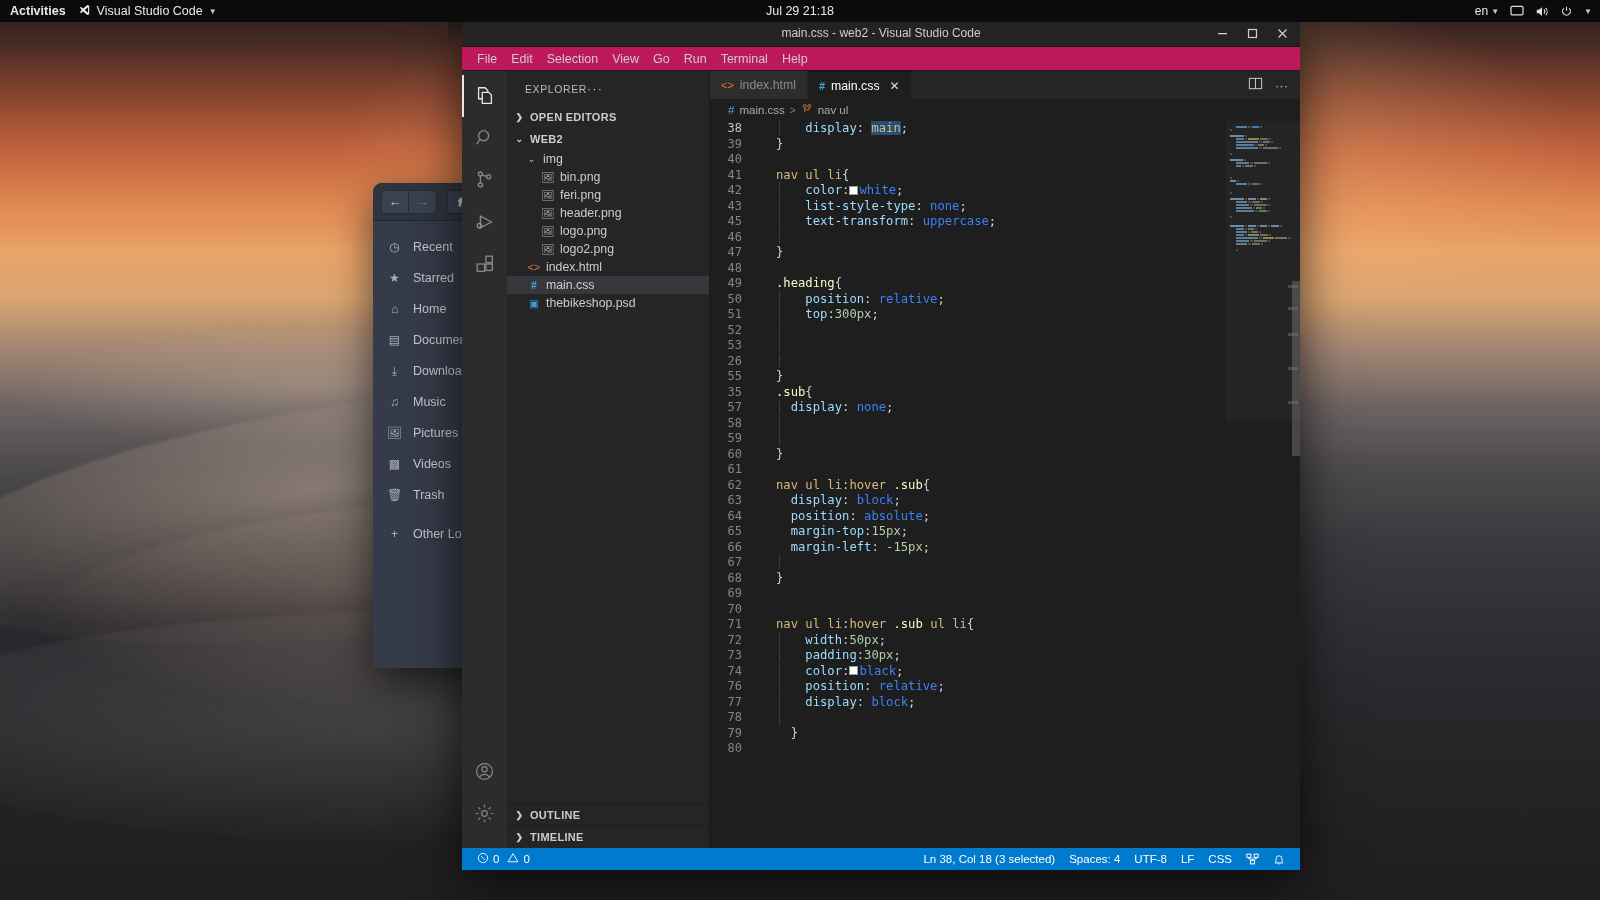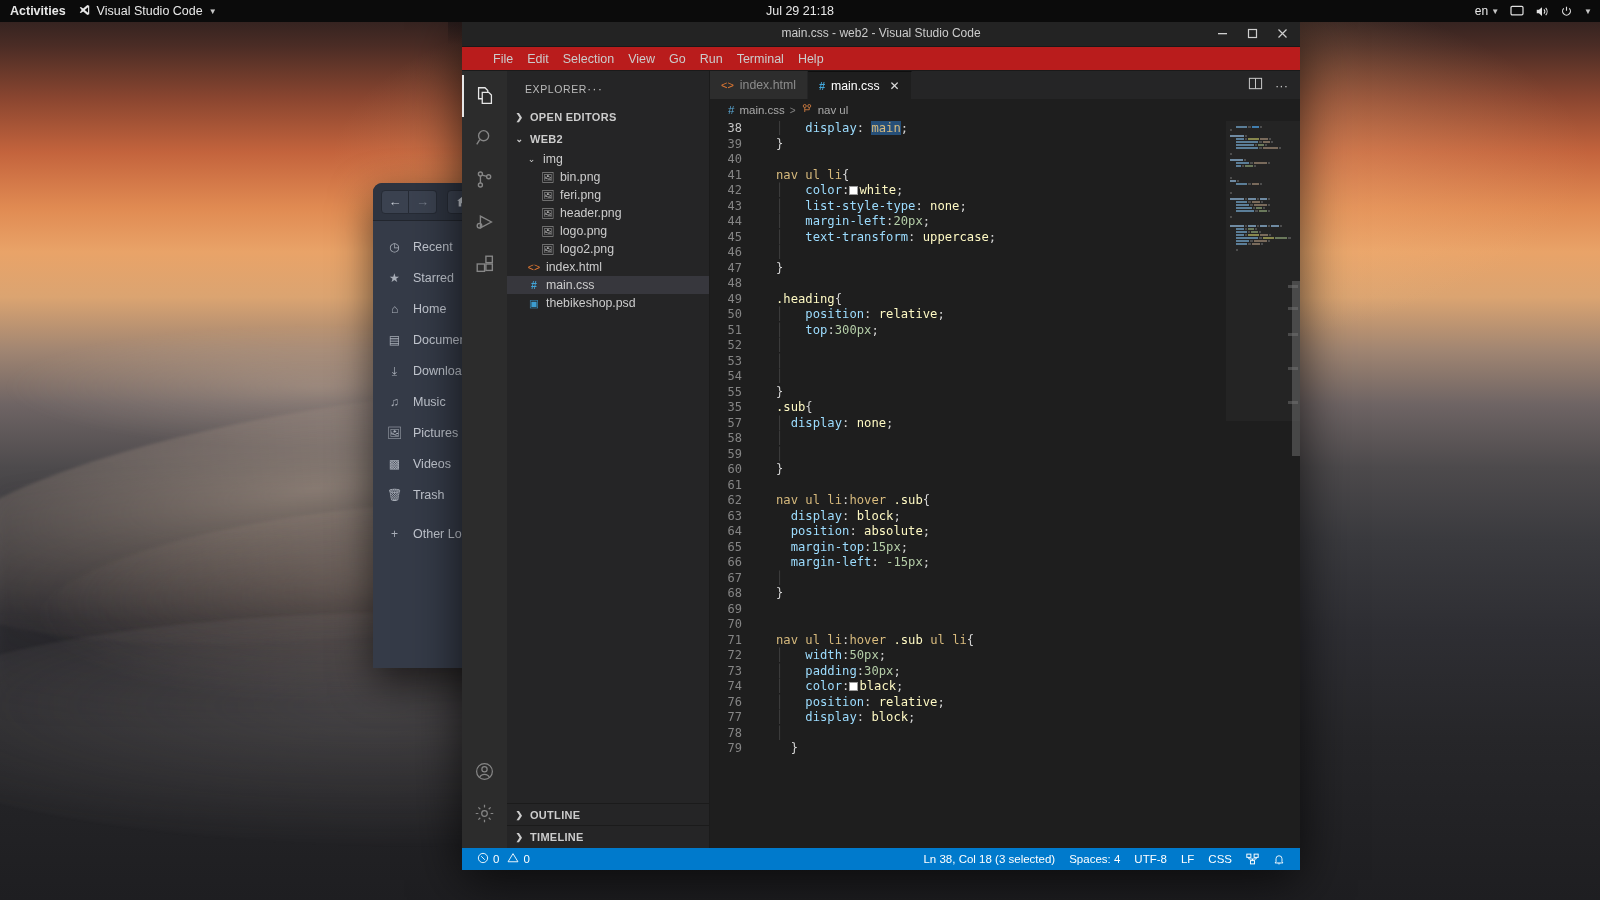--- a/index.html
+++ b/index.html
@@ -151,22 +151,22 @@
   }
   #win-controls {
     position: absolute; right: 4px; top: 0; height: 27px;
     display: flex; align-items: center; gap: 2px;
   }
   .wc {
     width: 28px; height: 22px; display: flex; align-items: center; justify-content: center;
     color: #cfcfcf; font-size: 12px; cursor: pointer; border-radius: 2px;
   }
   #vsc-menubar {
-    height: 24px; background: #b91c1c;
-    display: flex; align-items: center; padding-left: 24px; gap: 0;
+    height: 24px; background: #be185d;
+    display: flex; align-items: center; padding-left: 8px; gap: 0;
     border-bottom: 1px solid #1a1a1a;
   }
   .menu-item {
     padding: 2px 7px; color: #cccccc; font-size: 12.5px; cursor: pointer; border-radius: 2px;
   }
 
   #vsc-body { flex: 1; display: flex; min-height: 0; }
 
   
   #activity-bar {
@@ -254,21 +254,21 @@
     color: #858585; flex: none; font-size: 12px;
   }
   .ln.cur { color: #c6c6c6; text-align: right; }
   .ctext { flex: 1; padding-left: 18px; }
   .ind-guide { color: #404040; }
 
   
   .t-sel   { color: #d7ba7d; }
   .t-class { color: #fef9c3; }
   .t-prop  { color: #9cdcfe; }
-  .t-val   { color: #fef9c3; }
+  .t-val   { color: #3b82f6; }
   .t-num   { color: #b5cea8; }
   .t-punc  { color: #d4d4d4; }
   .t-brace { color: #d4d4d4; }
   .t-plain { color: #d4d4d4; }
   .selhl { background: #264f78; }
   .colorbox {
     display: inline-block; width: 9px; height: 9px;
     border: 1px solid #9a9a9a; vertical-align: middle;
     margin: 0 1px 1px 0;
   }
@@ -598,31 +598,30 @@
       </div>
 
       <div id="code-wrap">
         <div id="code-scroll">
             <div class="code-line"><span class="ln cur">38</span><span class="ctext"><span><span class="ind-guide">│</span>   </span><span class="t-prop">display</span><span class="t-punc">: </span><span class="t-sel selhl">main</span><span class="t-punc">;</span></span></div>
             <div class="code-line"><span class="ln">39</span><span class="ctext"><span class="t-brace">}</span></span></div>
             <div class="code-line"><span class="ln">40</span><span class="ctext">&nbsp;</span></div>
             <div class="code-line"><span class="ln">41</span><span class="ctext"><span class="t-sel">nav ul li</span><span class="t-brace">{</span></span></div>
             <div class="code-line"><span class="ln">42</span><span class="ctext"><span><span class="ind-guide">│</span>   </span><span class="t-prop">color</span><span class="t-punc">:</span><span class="colorbox" style="background: rgb(255, 255, 255);"></span><span class="t-val">white</span><span class="t-punc">;</span></span></div>
             <div class="code-line"><span class="ln">43</span><span class="ctext"><span><span class="ind-guide">│</span>   </span><span class="t-prop">list-style-type</span><span class="t-punc">: </span><span class="t-val">none</span><span class="t-punc">;</span></span></div>
-            <div class="code-line"><span class="ln">44</span><span class="ctext"><span><span class="ind-guide">│</span>   </span><span class="t-prop">margin-left</span><span class="t-punc">:</span><span class="t-num">20px</span><span class="t-punc">;</span></span></div>
             <div class="code-line"><span class="ln">45</span><span class="ctext"><span><span class="ind-guide">│</span>   </span><span class="t-prop">text-transform</span><span class="t-punc">: </span><span class="t-val">uppercase</span><span class="t-punc">;</span></span></div>
             <div class="code-line"><span class="ln">46</span><span class="ctext"><span class="ind-guide">│</span></span></div>
             <div class="code-line"><span class="ln">47</span><span class="ctext"><span class="t-brace">}</span></span></div>
             <div class="code-line"><span class="ln">48</span><span class="ctext">&nbsp;</span></div>
             <div class="code-line"><span class="ln">49</span><span class="ctext"><span class="t-class">.heading</span><span class="t-brace">{</span></span></div>
             <div class="code-line"><span class="ln">50</span><span class="ctext"><span><span class="ind-guide">│</span>   </span><span class="t-prop">position</span><span class="t-punc">: </span><span class="t-val">relative</span><span class="t-punc">;</span></span></div>
             <div class="code-line"><span class="ln">51</span><span class="ctext"><span><span class="ind-guide">│</span>   </span><span class="t-prop">top</span><span class="t-punc">:</span><span class="t-num">300px</span><span class="t-punc">;</span></span></div>
             <div class="code-line"><span class="ln">52</span><span class="ctext"><span class="ind-guide">│</span></span></div>
             <div class="code-line"><span class="ln">53</span><span class="ctext"><span class="ind-guide">│</span></span></div>
-            <div class="code-line"><span class="ln">54</span><span class="ctext"><span class="ind-guide">│</span></span></div>
+            <div class="code-line"><span class="ln">26</span><span class="ctext"><span class="ind-guide">│</span></span></div>
             <div class="code-line"><span class="ln">55</span><span class="ctext"><span class="t-brace">}</span></span></div>
             <div class="code-line"><span class="ln">35</span><span class="ctext"><span class="t-class">.sub</span><span class="t-brace">{</span></span></div>
             <div class="code-line"><span class="ln">57</span><span class="ctext"><span><span class="ind-guide">│</span> </span><span class="t-prop">display</span><span class="t-punc">: </span><span class="t-val">none</span><span class="t-punc">;</span></span></div>
             <div class="code-line"><span class="ln">58</span><span class="ctext"><span class="ind-guide">│</span></span></div>
             <div class="code-line"><span class="ln">59</span><span class="ctext"><span class="ind-guide">│</span></span></div>
             <div class="code-line"><span class="ln">60</span><span class="ctext"><span class="t-brace">}</span></span></div>
             <div class="code-line"><span class="ln">61</span><span class="ctext">&nbsp;</span></div>
             <div class="code-line"><span class="ln">62</span><span class="ctext"><span class="t-sel">nav ul li</span><span class="t-plain">:</span><span class="t-sel">hover</span><span class="t-plain"> </span><span class="t-class">.sub</span><span class="t-brace">{</span></span></div>
             <div class="code-line"><span class="ln">63</span><span class="ctext"><span>  </span><span class="t-prop">display</span><span class="t-punc">: </span><span class="t-val">block</span><span class="t-punc">;</span></span></div>
             <div class="code-line"><span class="ln">64</span><span class="ctext"><span>  </span><span class="t-prop">position</span><span class="t-punc">: </span><span class="t-val">absolute</span><span class="t-punc">;</span></span></div>
@@ -633,20 +632,21 @@
             <div class="code-line"><span class="ln">69</span><span class="ctext">&nbsp;</span></div>
             <div class="code-line"><span class="ln">70</span><span class="ctext">&nbsp;</span></div>
             <div class="code-line"><span class="ln">71</span><span class="ctext"><span class="t-sel">nav ul li</span><span class="t-plain">:</span><span class="t-sel">hover</span><span class="t-plain"> </span><span class="t-class">.sub</span><span class="t-plain"> </span><span class="t-sel">ul li</span><span class="t-brace">{</span></span></div>
             <div class="code-line"><span class="ln">72</span><span class="ctext"><span><span class="ind-guide">│</span>   </span><span class="t-prop">width</span><span class="t-punc">:</span><span class="t-num">50px</span><span class="t-punc">;</span></span></div>
             <div class="code-line"><span class="ln">73</span><span class="ctext"><span><span class="ind-guide">│</span>   </span><span class="t-prop">padding</span><span class="t-punc">:</span><span class="t-num">30px</span><span class="t-punc">;</span></span></div>
             <div class="code-line"><span class="ln">74</span><span class="ctext"><span><span class="ind-guide">│</span>   </span><span class="t-prop">color</span><span class="t-punc">:</span><span class="colorbox" style="background: rgb(255, 255, 255);"></span><span class="t-val">black</span><span class="t-punc">;</span></span></div>
             <div class="code-line"><span class="ln">76</span><span class="ctext"><span><span class="ind-guide">│</span>   </span><span class="t-prop">position</span><span class="t-punc">: </span><span class="t-val">relative</span><span class="t-punc">;</span></span></div>
             <div class="code-line"><span class="ln">77</span><span class="ctext"><span><span class="ind-guide">│</span>   </span><span class="t-prop">display</span><span class="t-punc">: </span><span class="t-val">block</span><span class="t-punc">;</span></span></div>
             <div class="code-line"><span class="ln">78</span><span class="ctext"><span class="ind-guide">│</span></span></div>
             <div class="code-line"><span class="ln">79</span><span class="ctext"><span>  </span><span class="t-brace">}</span></span></div>
+            <div class="code-line"><span class="ln">80</span><span class="ctext">&nbsp;</span></div>
           </div>
         <div id="minimap">
           <div id="mm-slider"></div>
         <div class="mm-line" style="padding-left: 10px;">
               <span class="mm-blk" style="width: 11.2px; background: rgb(90, 127, 156);"></span>
               <span class="mm-blk" style="width: 3.2px; background: rgb(74, 74, 74);"></span>
               <span class="mm-blk" style="width: 6.4px; background: rgb(61, 127, 181);"></span>
               <span class="mm-blk" style="width: 2px; background: rgb(74, 74, 74);"></span>
             </div>
             <div class="mm-line">

